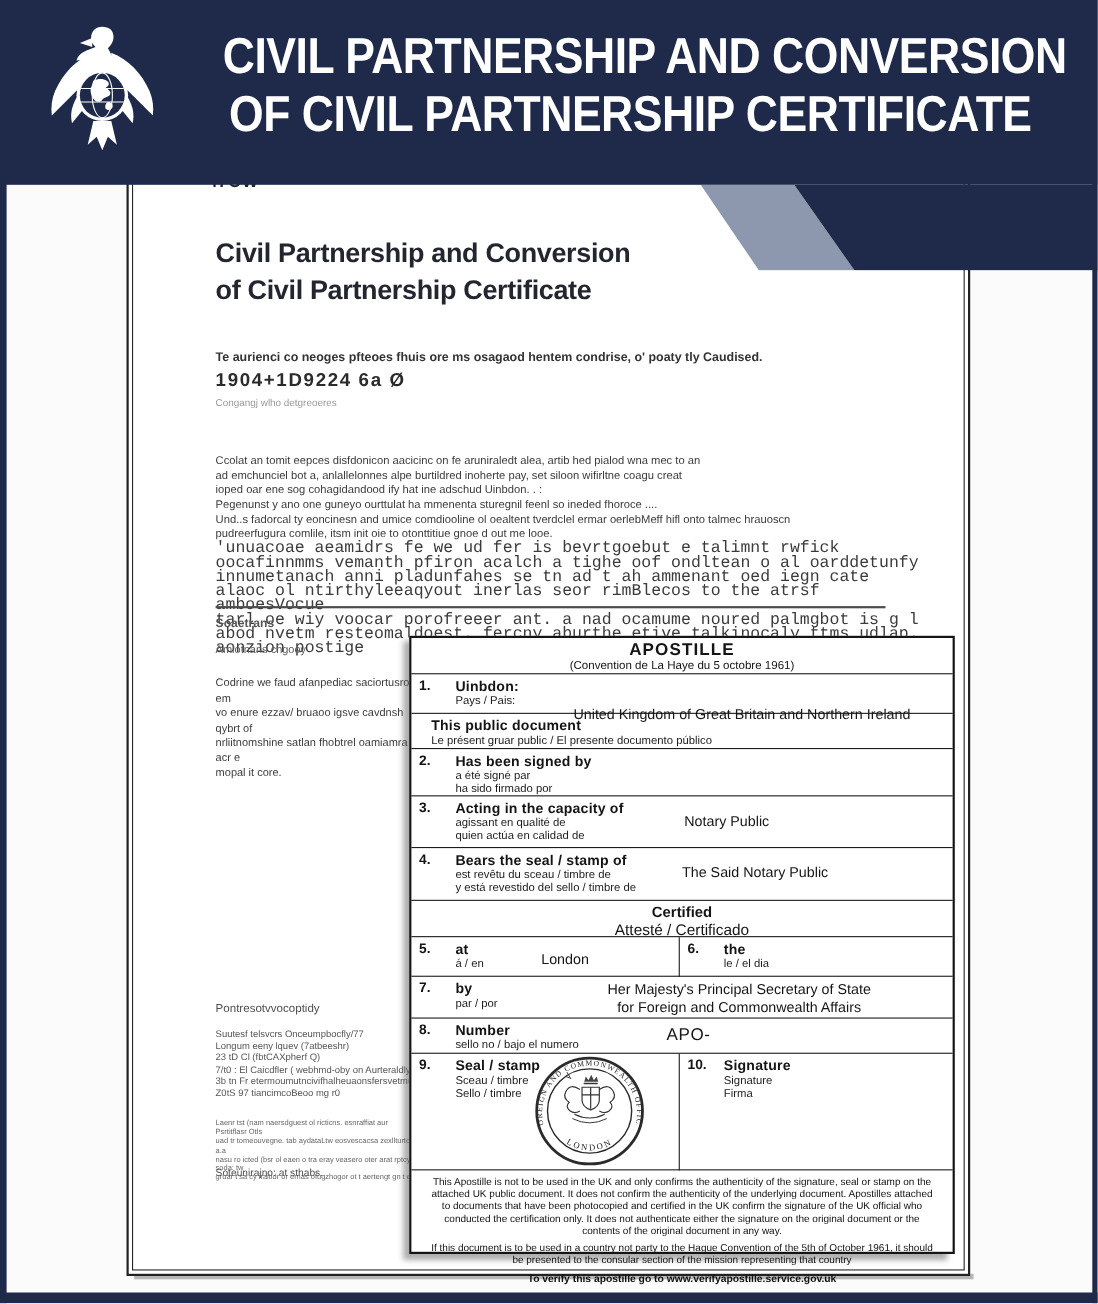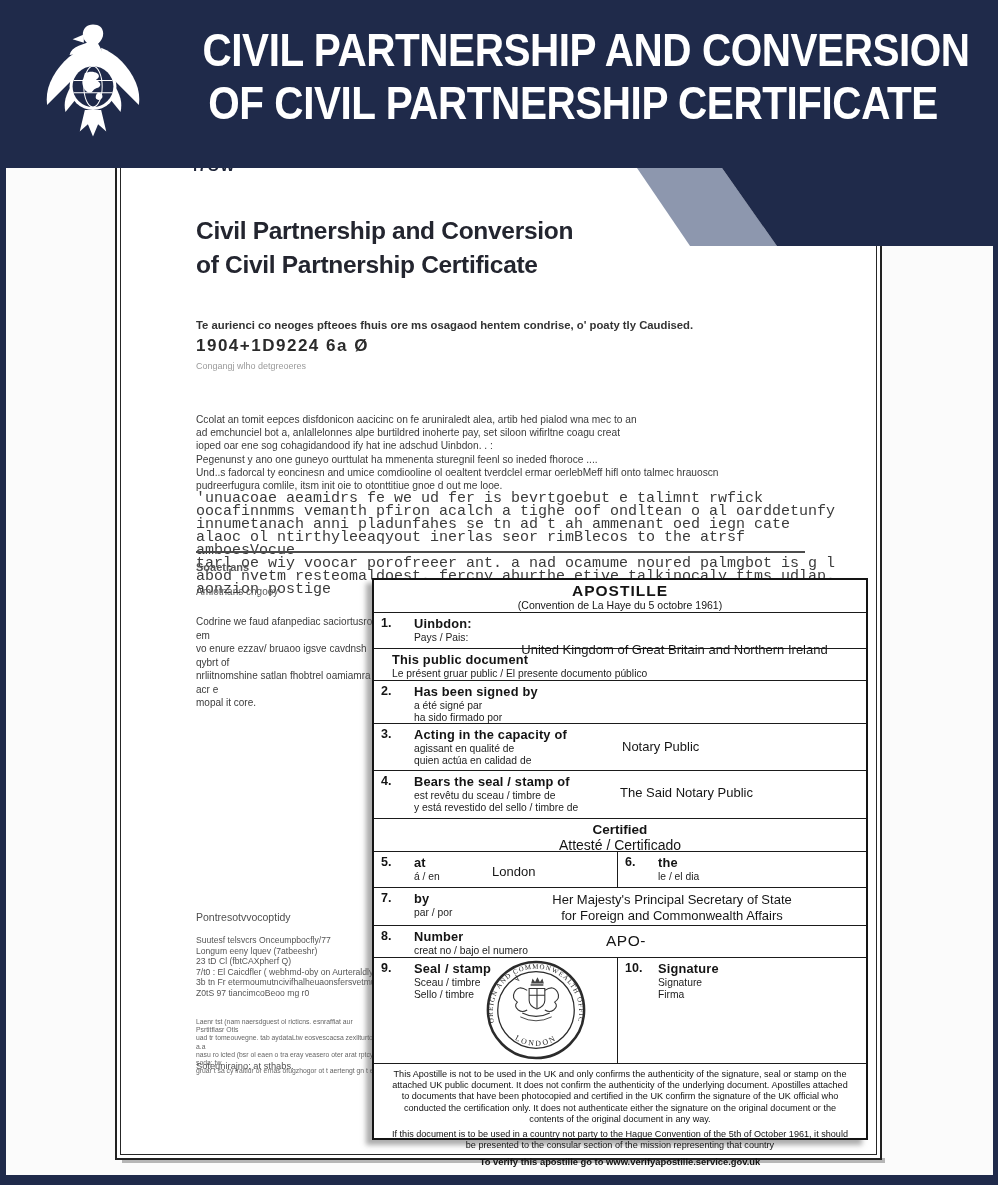--- a/index.html
+++ b/index.html
@@ -196,21 +196,21 @@
       <span class="num">7.</span>
       <span class="lbl">by</span>
       <span class="sub">par / por</span>
       <span class="val val-by pre">Her Majesty's Principal Secretary of State
 for Foreign and Commonwealth Affairs</span>
     </div>
 
     <div class="row r8">
       <span class="num">8.</span>
       <span class="lbl">Number</span>
-      <span class="sub">creat no / bajo el numero</span>
+      <span class="sub">sello no / bajo el numero</span>
       <span class="val val-number">APO-</span>
     </div>
 
     <div class="row r910">
       <span class="num">9.</span>
       <span class="lbl">Seal / stamp</span>
       <span class="sub pre">Sceau / timbre
 Sello / timbre</span>
 
       <svg class="seal" viewBox="0 0 108 106">

